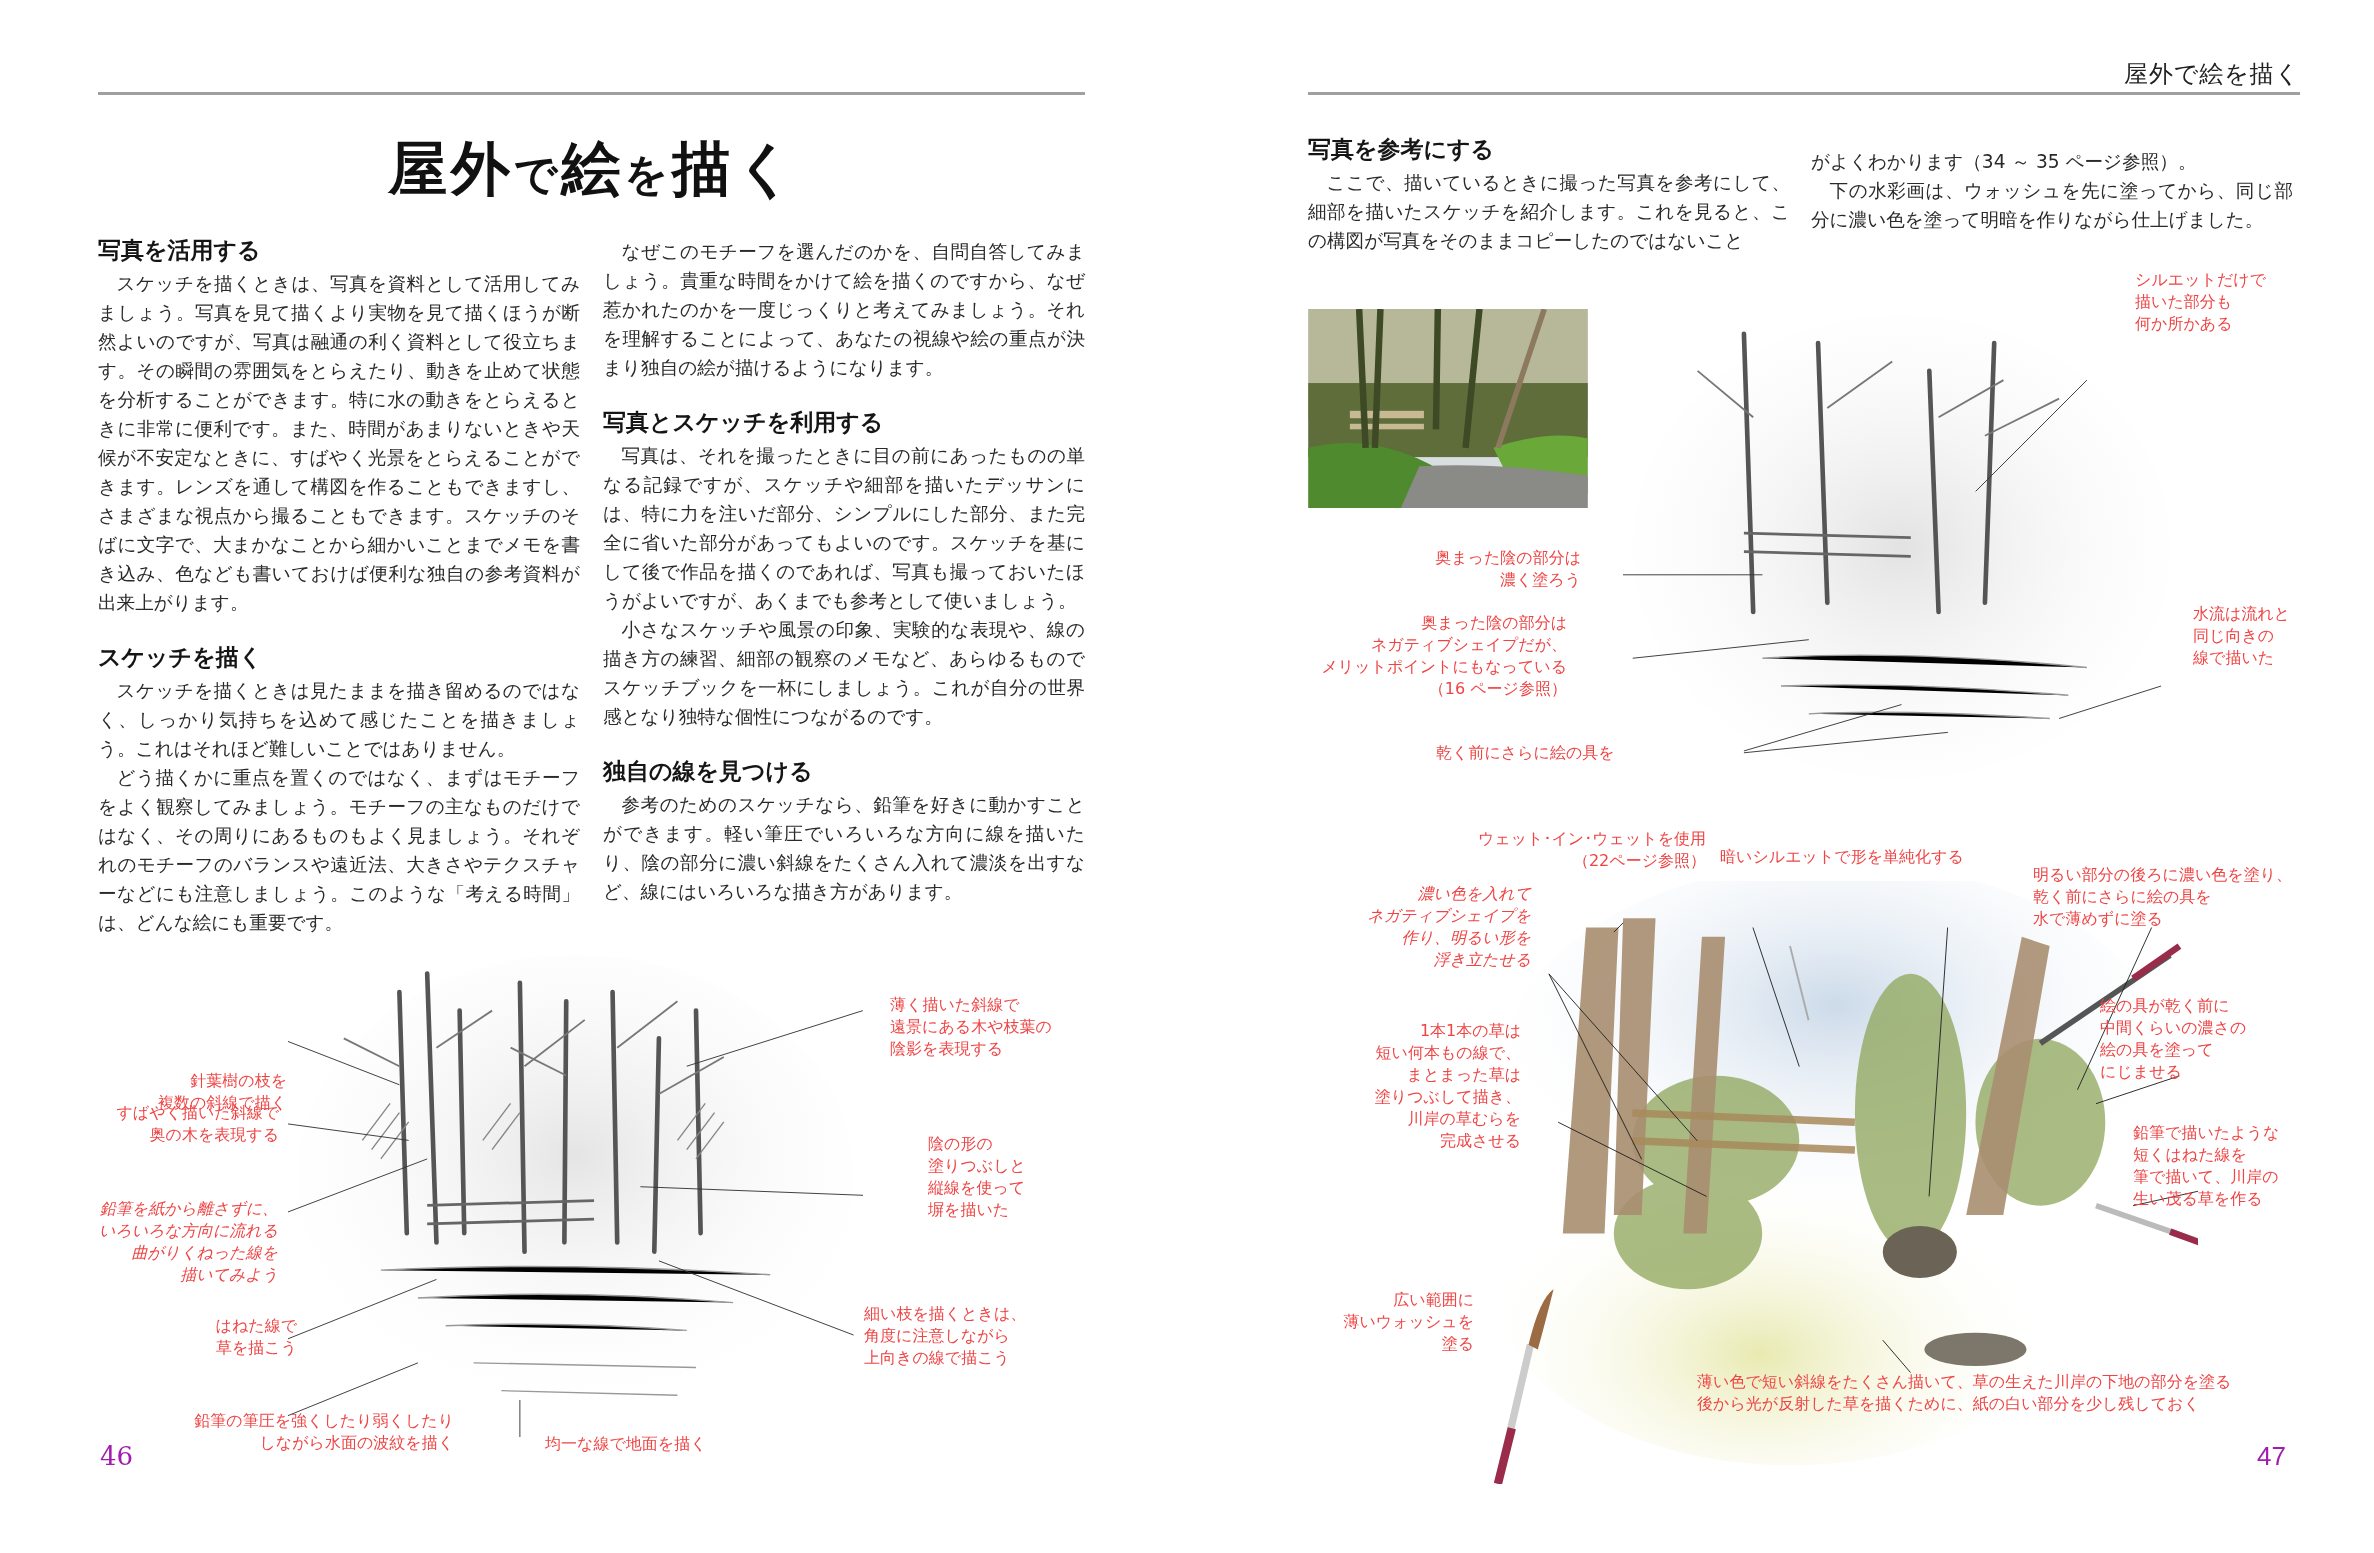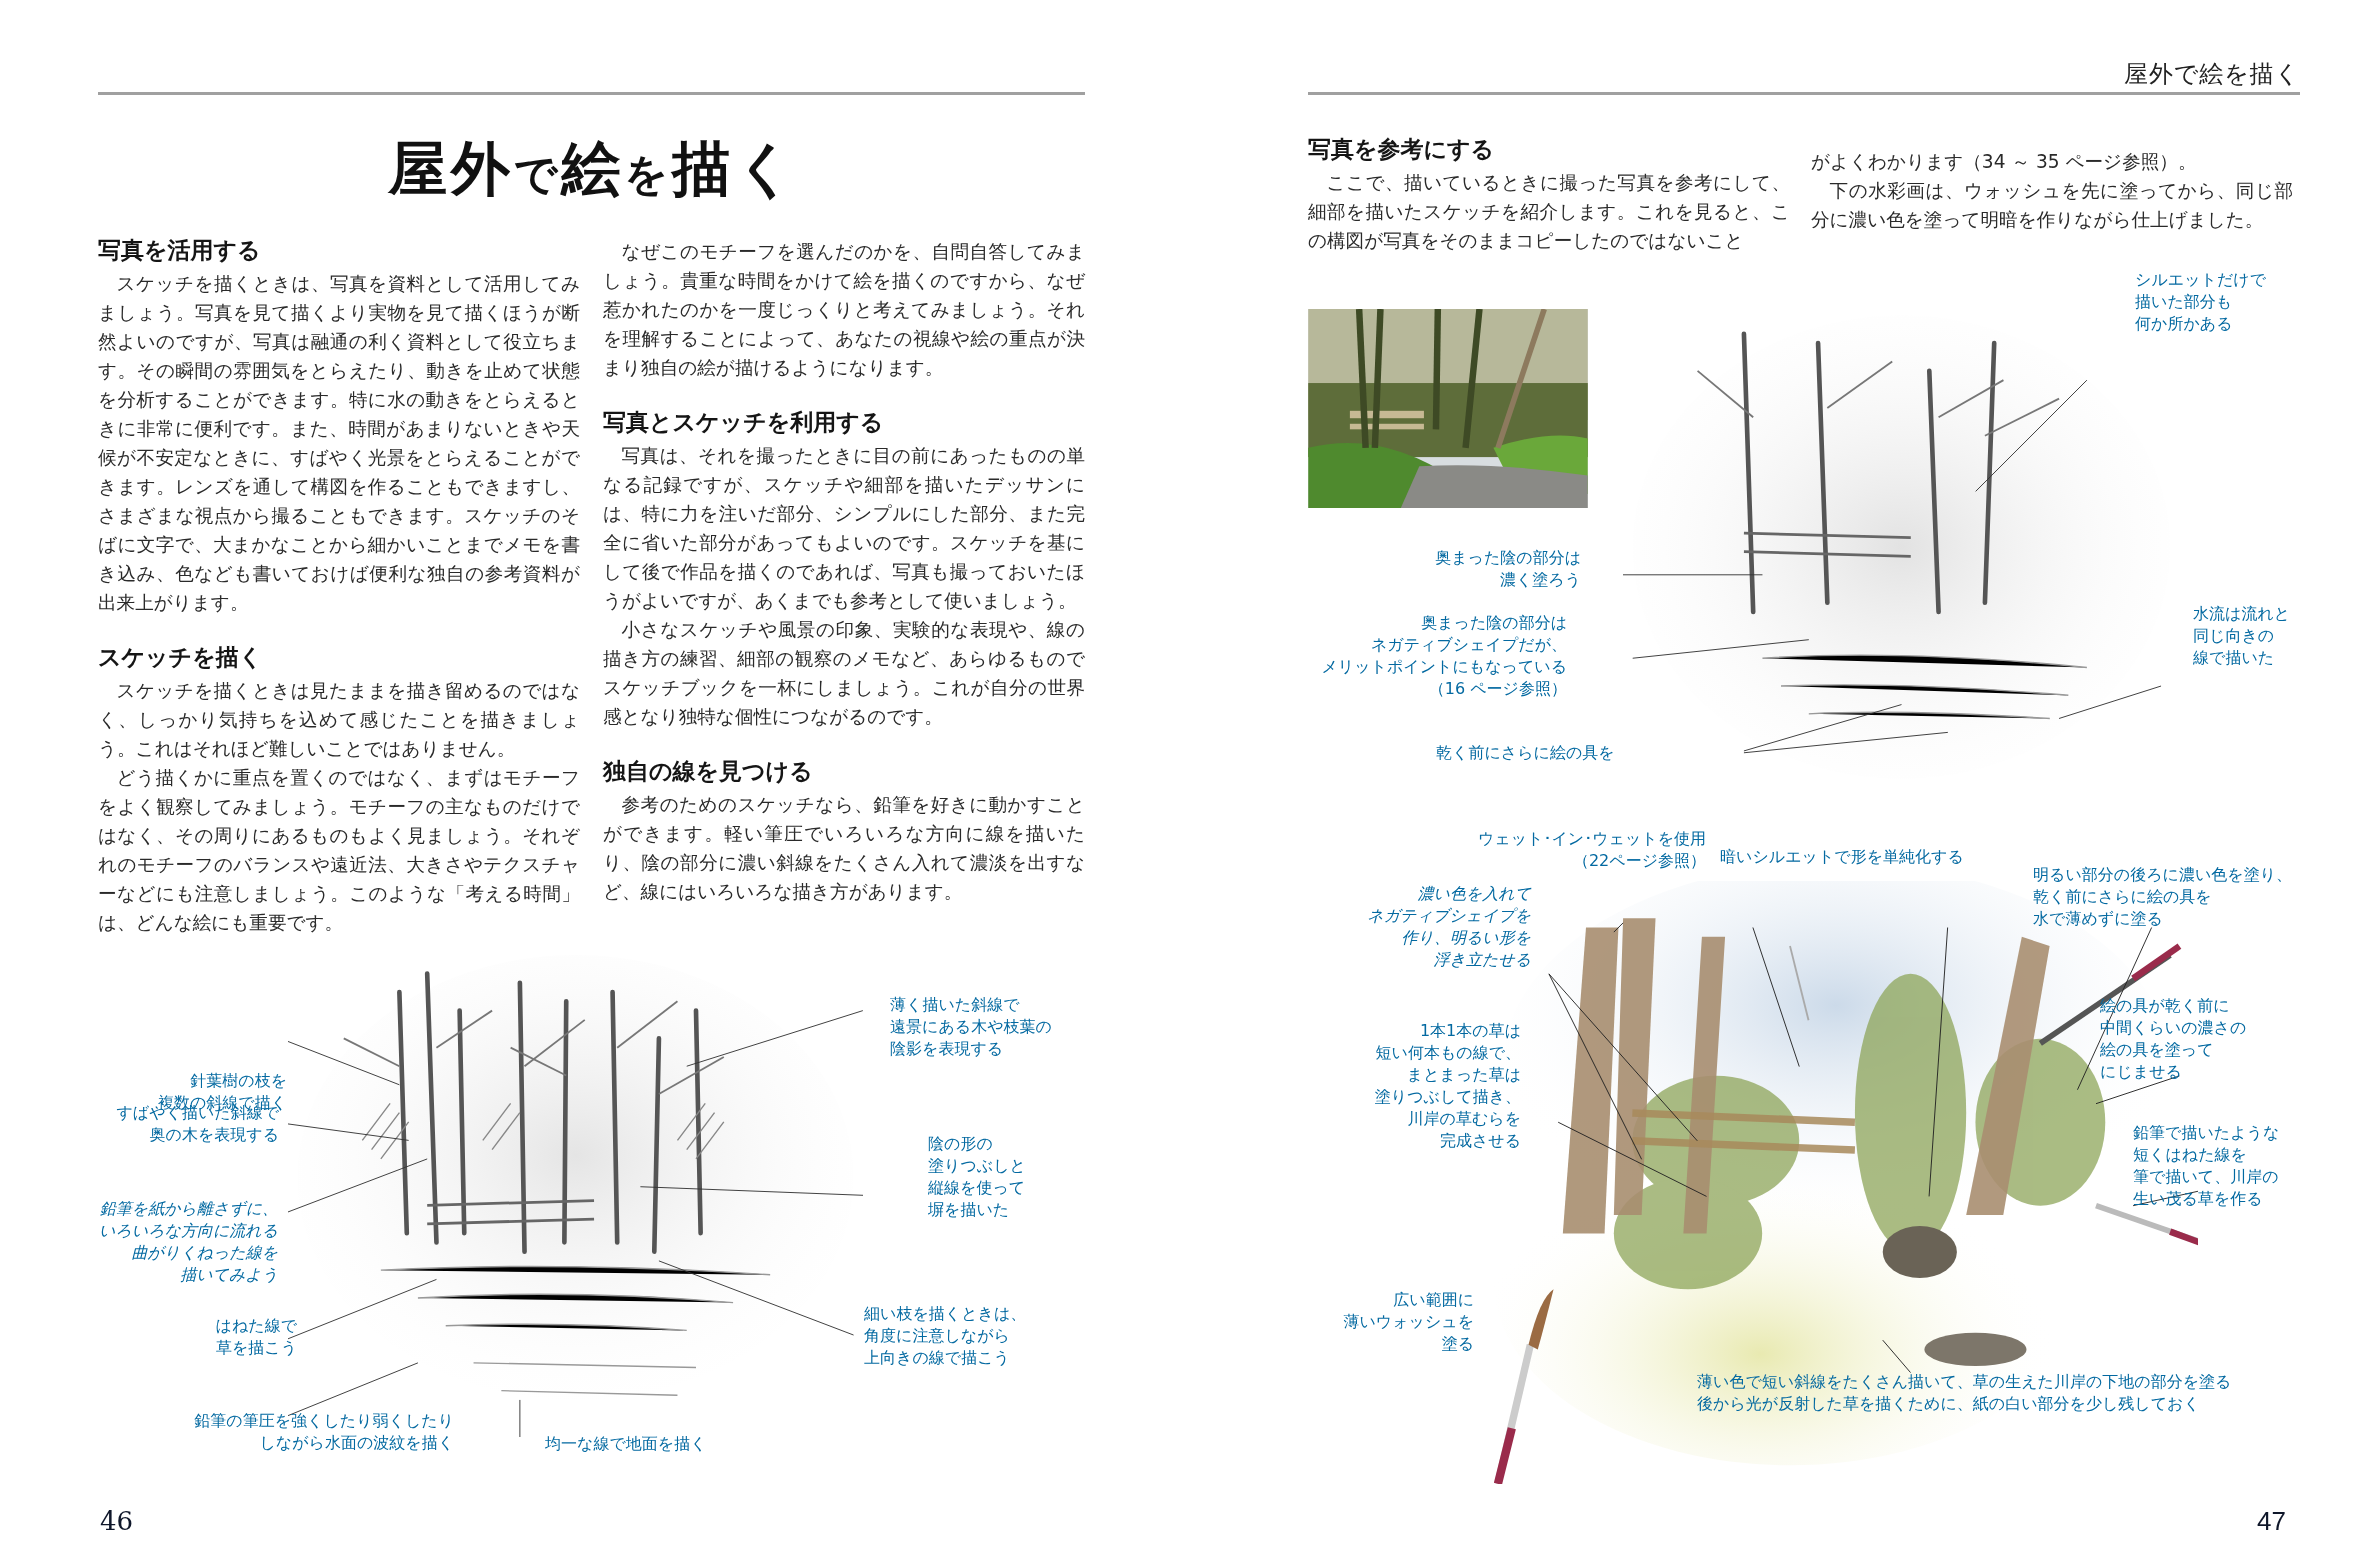--- a/index.html
+++ b/index.html
@@ -23,25 +23,25 @@
   .col-l1 { left: 98px; top: 234px; width: 482px; }
   .col-l2 { left: 603px; top: 237px; width: 482px; }
   .col-r1 { left: 121px; top: 133px; width: 482px; }
   .col-r2 { left: 624px; top: 147px; width: 482px; }
 
   .section { margin-bottom: 24px; }
   .h2 { font-size: 23px; font-weight: bold; color: #151515; line-height: 33px; margin-bottom: 1.9px; }
   .p { text-indent: 1em; text-align: justify; }
   .p.noindent { text-indent: 0; }
 
-  .page-number { position: absolute; top: 1506px; font-size: 26px; color: #0f172a; font-family: "DejaVu Serif", serif; }
+  .page-number { position: absolute; top: 1441px; font-size: 26px; color: #a21caf; font-family: "DejaVu Serif", serif; }
   .pn-left { left: 100px; }
   .pn-right { right: 88px; font-family: "Liberation Sans", sans-serif; }
 
-  .annot { position: absolute; font-size: 16px; line-height: 22px; color: #0369a1; }
+  .annot { position: absolute; font-size: 16px; line-height: 22px; color: #ef4444; }
   .annot.r { text-align: right; }
   .annot span { display: block; }
 
   .figure { position: absolute; }
   svg { display: block; }
 </style>
 </head>
 <body>
 
 <div class="page page-left">

